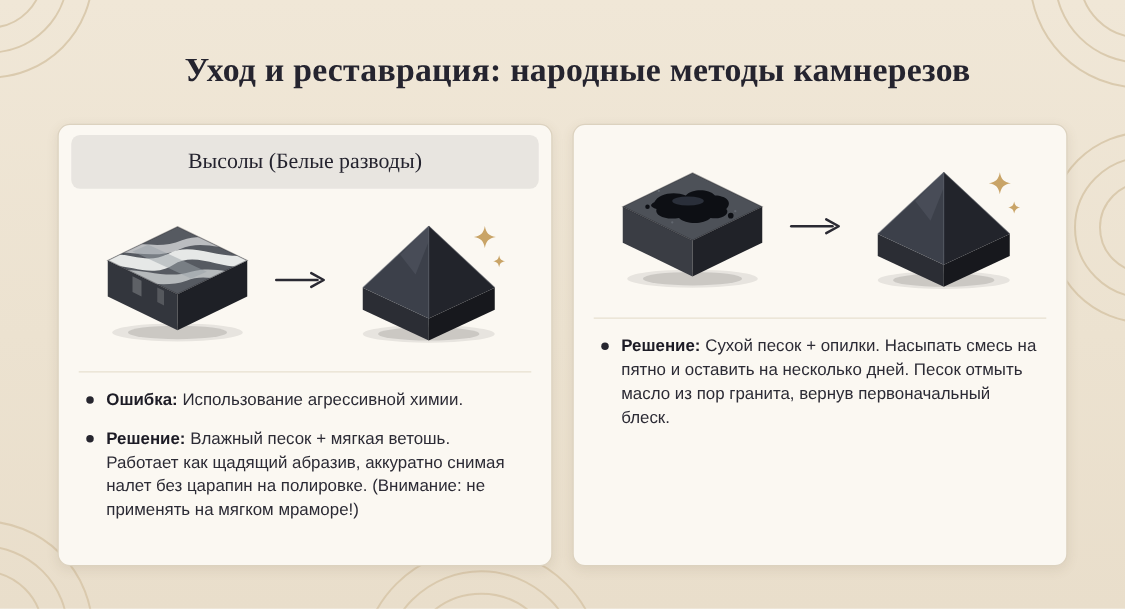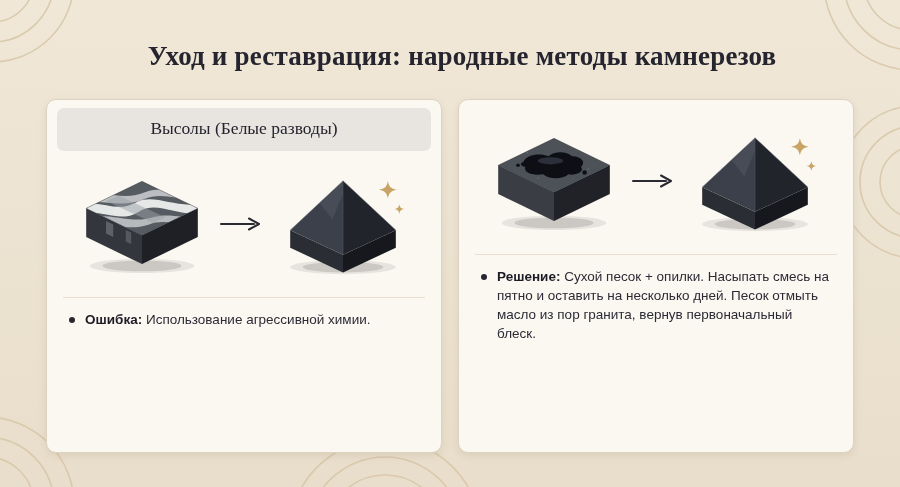--- a/index.html
+++ b/index.html
@@ -130,20 +130,24 @@
             <path transform="translate(126,20)" d="M0,-10 C1.2,-3.5 3.5,-1.2 10,0 C3.5,1.2 1.2,3.5 0,10 C-1.2,3.5 -3.5,1.2 -10,0 C-3.5,-1.2 -1.2,-3.5 0,-10 Z"></path>
             <path transform="translate(139,42) scale(0.55)" d="M0,-10 C1.2,-3.5 3.5,-1.2 10,0 C3.5,1.2 1.2,3.5 0,10 C-1.2,3.5 -3.5,1.2 -10,0 C-3.5,-1.2 -1.2,-3.5 0,-10 Z"></path>
           </g>
         </svg>
       </div>
 
       <div class="bullets">
         <div class="bullet">
           <span class="dot"></span>
           <p class="b-text"><b>Ошибка:</b> <span>Использование агрессивной химии.</span></p>
+        </div>
+        <div class="bullet">
+          <span class="dot"></span>
+          <p class="b-text"><b>Решение:</b> <span>Влажный песок + мягкая ветошь. Работает как щадящий абразив, аккуратно снимая налет без царапин на полировке. (Внимание: не применять на мягком мраморе!)</span></p>
         </div>
       </div>
     </section>
 
     <section class="card">
 
       <div class="illus">
         <svg class="stone" width="126" height="101" viewBox="0 0 140 112">
           <ellipse cx="70" cy="102" rx="58" ry="8" fill="#000" opacity="0.08"></ellipse>
           <ellipse cx="70" cy="102" rx="44" ry="6" fill="#000" opacity="0.12"></ellipse>

